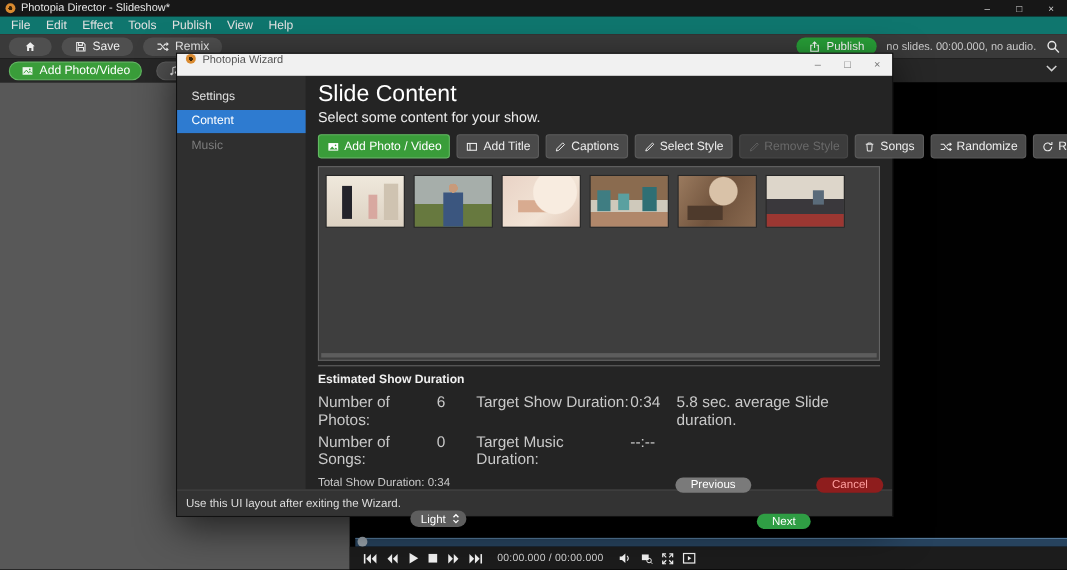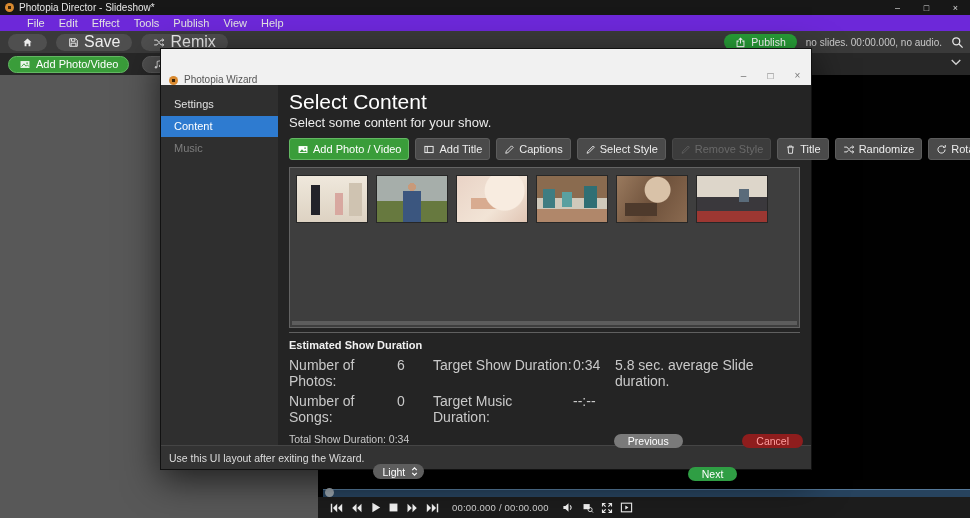--- a/index.html
+++ b/index.html
@@ -8,28 +8,28 @@
   svg{display:block;}
   .ic{display:inline-flex;align-items:center;justify-content:center;flex:none;}
 
   
   .titlebar{position:absolute;left:0;top:0;right:0;height:15px;background:#171717;
             display:flex;align-items:center;padding-left:5px;gap:5px;color:#e6e6e6;font-size:10px;}
   .app-icon{width:9px;height:9px;border-radius:50%;background:radial-gradient(circle at 50% 50%,#3a2408 0 28%,#d98a30 30% 75%,#8a4d14 100%);}
   .wc-group{margin-left:auto;display:flex;height:15px;}
   .wc{width:29px;display:flex;align-items:center;justify-content:center;font-size:9px;color:#d8d8d8;}
 
-  .menubar{position:absolute;left:0;top:15px;right:0;height:16px;background:#6d28d9;
-           display:flex;align-items:center;padding-left:20px;font-size:11px;color:#e2e2e2;}
+  .menubar{position:absolute;left:0;top:15px;right:0;height:16px;background:#0f766e;
+           display:flex;align-items:center;padding-left:3px;font-size:11px;color:#e2e2e2;}
   .menu-item{padding:0 7px;}
 
   .toolbar{position:absolute;left:0;top:31px;right:0;height:22px;background:#3a3a3a;
            display:flex;align-items:center;padding-left:8px;gap:9px;}
   .tb-btn{height:17px;background:#4f4f4f;border-radius:9px;display:inline-flex;align-items:center;
-          gap:5px;padding:0 12px;font-size:16px;color:#ededed;}
+          gap:5px;padding:0 12px;font-size:11px;color:#ededed;}
   .ui-layout{position:absolute;left:420px;top:18px;height:16px;background:#4a4a4a;border-radius:3px;
              display:inline-flex;align-items:center;gap:5px;padding:0 8px;font-size:10.5px;color:#e0e0e0;}
   .tb-right{position:absolute;right:6px;top:0;height:22px;display:flex;align-items:center;gap:9px;}
   .publish{height:16px;background:#28a038;border-radius:9px;display:inline-flex;align-items:center;
            gap:5px;padding:0 11px;font-size:10.5px;color:#fff;}
   .status{font-size:10px;color:#c8c8c8;}
 
   .toolbar2{position:absolute;left:0;top:53px;right:0;height:22px;background:#272727;
             display:flex;align-items:center;padding-left:8px;gap:13px;}
   .add-pv{height:15px;background:#3a9d3a;border:1px solid #63b863;border-radius:9px;
@@ -42,21 +42,21 @@
   .preview{position:absolute;left:318px;top:75px;right:0;bottom:0;background:#010101;}
   .timeline{position:absolute;left:5px;right:0;bottom:21px;height:7px;background:#27435e;border-top:1px solid #547899;}
   .tl-handle{position:absolute;left:2px;top:-2px;width:9px;height:9px;border-radius:50%;background:#9aa4ac;}
   .controls{position:absolute;left:0;right:0;bottom:0;height:21px;background:#1c1c1c;
             display:flex;align-items:center;padding-left:12px;gap:7px;}
   .time{font-size:9.5px;color:#d2d2d2;margin:0 6px;letter-spacing:.2px;}
 
   
   .dialog{position:absolute;left:160px;top:48px;width:650px;height:420px;display:flex;flex-direction:column;
           background:#242424;border:1px solid #111;box-shadow:0 10px 34px rgba(0,0,0,.65);z-index:10;}
-  .dlg-titlebar{height:36px;background:#f1f1f1;display:flex;align-items:flex-end;gap:6px;padding-left:8px;}
+  .dlg-titlebar{height:20px;background:#f1f1f1;display:flex;align-items:flex-start;gap:6px;padding-left:8px;}
   .dlg-title{font-size:10px;color:#555;}
   .dlg-wc-group{margin-left:auto;display:flex;height:20px;}
   .dlg-wc{width:27px;display:flex;align-items:center;justify-content:center;font-size:10px;color:#777;}
   .dlg-body{flex:1;display:flex;min-height:0;}
   .dlg-side{width:117px;background:#2f2f2f;padding-top:9px;flex:none;}
   .side-item{height:21px;line-height:21px;padding-left:13px;font-size:11px;color:#e0e0e0;margin-bottom:1px;}
   .side-item.selected{background:#2e7bd0;color:#fff;}
   .side-item.disabled{color:#7d7d7d;}
   .dlg-main{flex:1;display:flex;flex-direction:column;padding:0 11px;min-width:0;background:#242424;}
   .dlg-h1{font-size:21px;font-weight:400;color:#fff;margin:5px 0 1px;}
@@ -305,21 +305,21 @@
     </div>
 
     <div class="dlg-body">
       <div class="dlg-side">
         <div class="side-item">Settings</div>
         <div class="side-item selected">Content</div>
         <div class="side-item disabled">Music</div>
       </div>
 
       <div class="dlg-main">
-        <div class="dlg-h1">Select Content</div>
+        <div class="dlg-h1">Slide Content</div>
         <div class="dlg-sub">Select some content for your show.</div>
 
         <div class="dlg-toolbar">
           <span class="dbtn green">
             <span class="ic">
               <svg width="12" height="11" viewBox="0 0 16 16">
                   <rect x="1.5" y="3" width="13" height="10" fill="#fff"></rect>
                   <path d="M3 11.5l3.5-4 3 3.5 2-2 2.2 2.5z" fill="#3a9d3a"></path>
                   <circle cx="11" cy="6" r="1.1" fill="#3a9d3a"></circle>
                 </svg>
@@ -358,21 +358,21 @@
                 </svg>
             </span>
             <span>Remove Style</span>
           </span>
           <span class="dbtn">
             <span class="ic">
               <svg width="11" height="11" viewBox="0 0 16 16" fill="none" stroke="#ededed" stroke-width="1.3">
                   <path d="M3 4.5h10M5.8 4.5V3h4.4v1.5M4.5 4.5l.7 9h5.6l.7-9"></path>
                 </svg>
             </span>
-            <span>Title</span>
+            <span>Songs</span>
           </span>
           <span class="dbtn">
             <span class="ic">
               <svg width="12" height="11" viewBox="0 0 16 16" fill="none" stroke="#ededed" stroke-width="1.4">
                   <path d="M1 4.5h4l6 7h4M1 11.5h4l2-2.4M9 6.9l2-2.4h4"></path>
                   <path d="M12.8 2.6l2 1.9-2 1.9M12.8 9.6l2 1.9-2 1.9"></path>
                 </svg>
             </span>
             <span>Randomize</span>
           </span>

